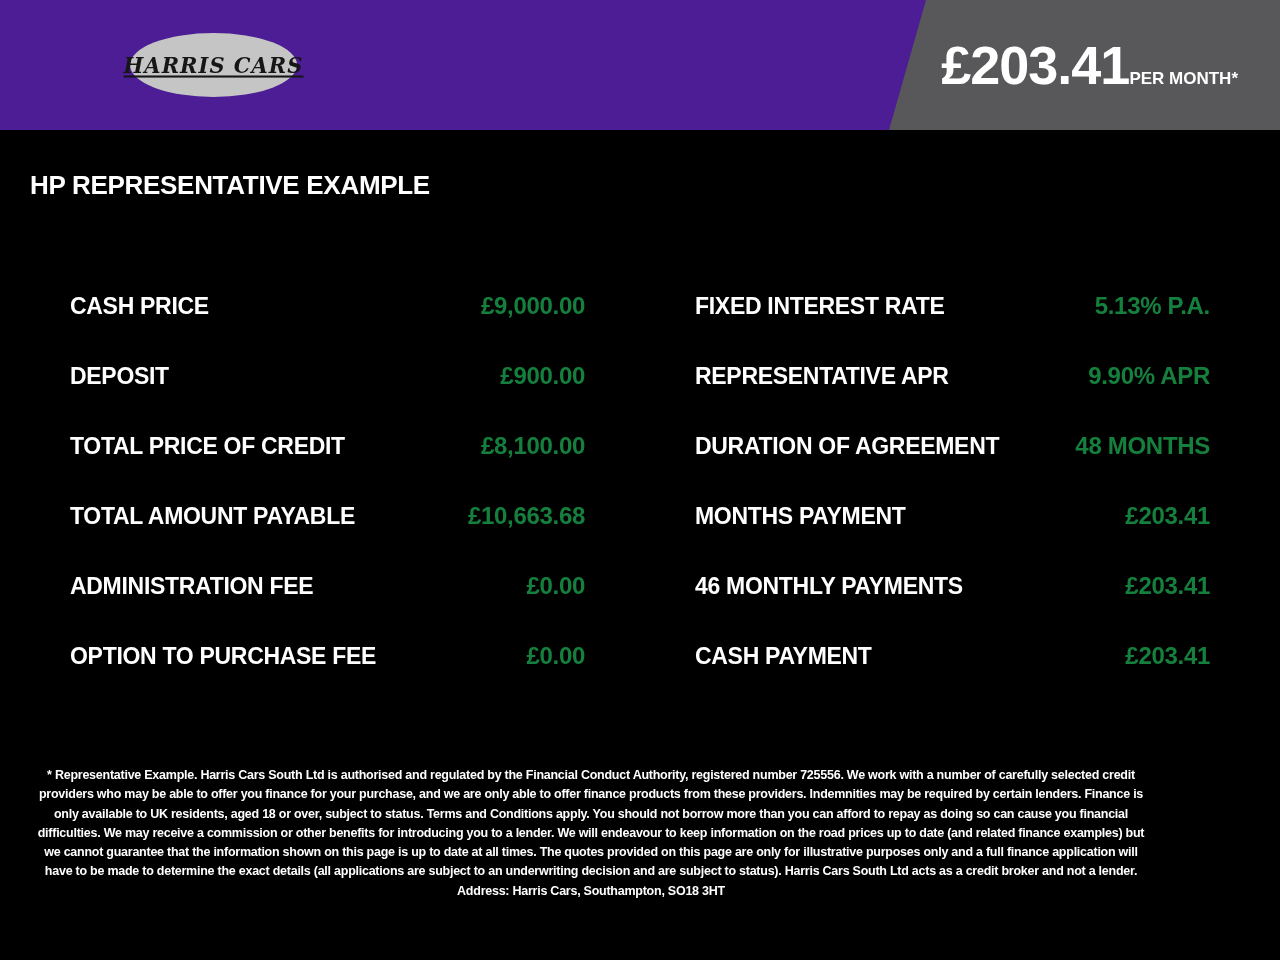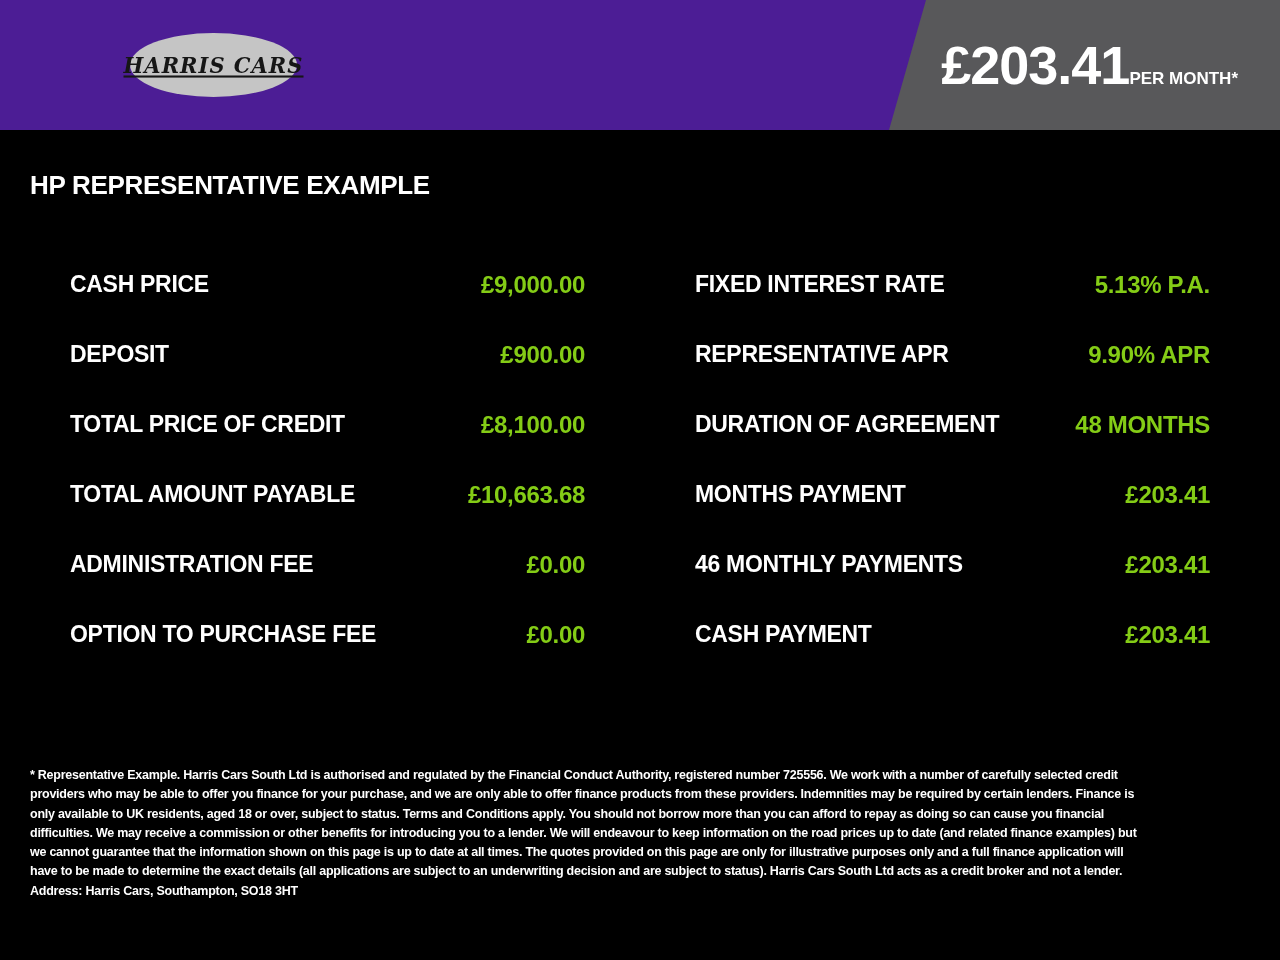--- a/index.html
+++ b/index.html
@@ -91,48 +91,49 @@
     top: 141px;
     left: 70px;
     width: 1140px;
     display: grid;
     grid-template-columns: 515px 515px;
     column-gap: 110px;
   }
   .finance-row {
     height: 70px;
     display: flex;
+    align-items: center;
     justify-content: space-between;
   }
   .row-label {
     font-size: 23px;
     font-weight: bold;
     letter-spacing: -0.3px;
     color: #ffffff;
     white-space: nowrap;
   }
   .row-value {
     font-size: 24px;
     font-weight: bold;
     letter-spacing: -0.3px;
-    color: #84cc16;
+    color: #15803d;
     white-space: nowrap;
     text-align: right;
   }
   .disclaimer {
     position: absolute;
     left: 30px;
     top: 636px;
     width: 1122px;
     font-size: 12.5px;
     font-weight: bold;
     letter-spacing: -0.25px;
     line-height: 19.3px;
     color: #ffffff;
-    text-align: left;
+    text-align: center;
   }
 </style>
 </head>
 <body>
 
 <div class="header">
   <div class="logo-oval">
     <span class="logo-text">HARRIS CARS</span>
   </div>
   <div class="price-banner">

